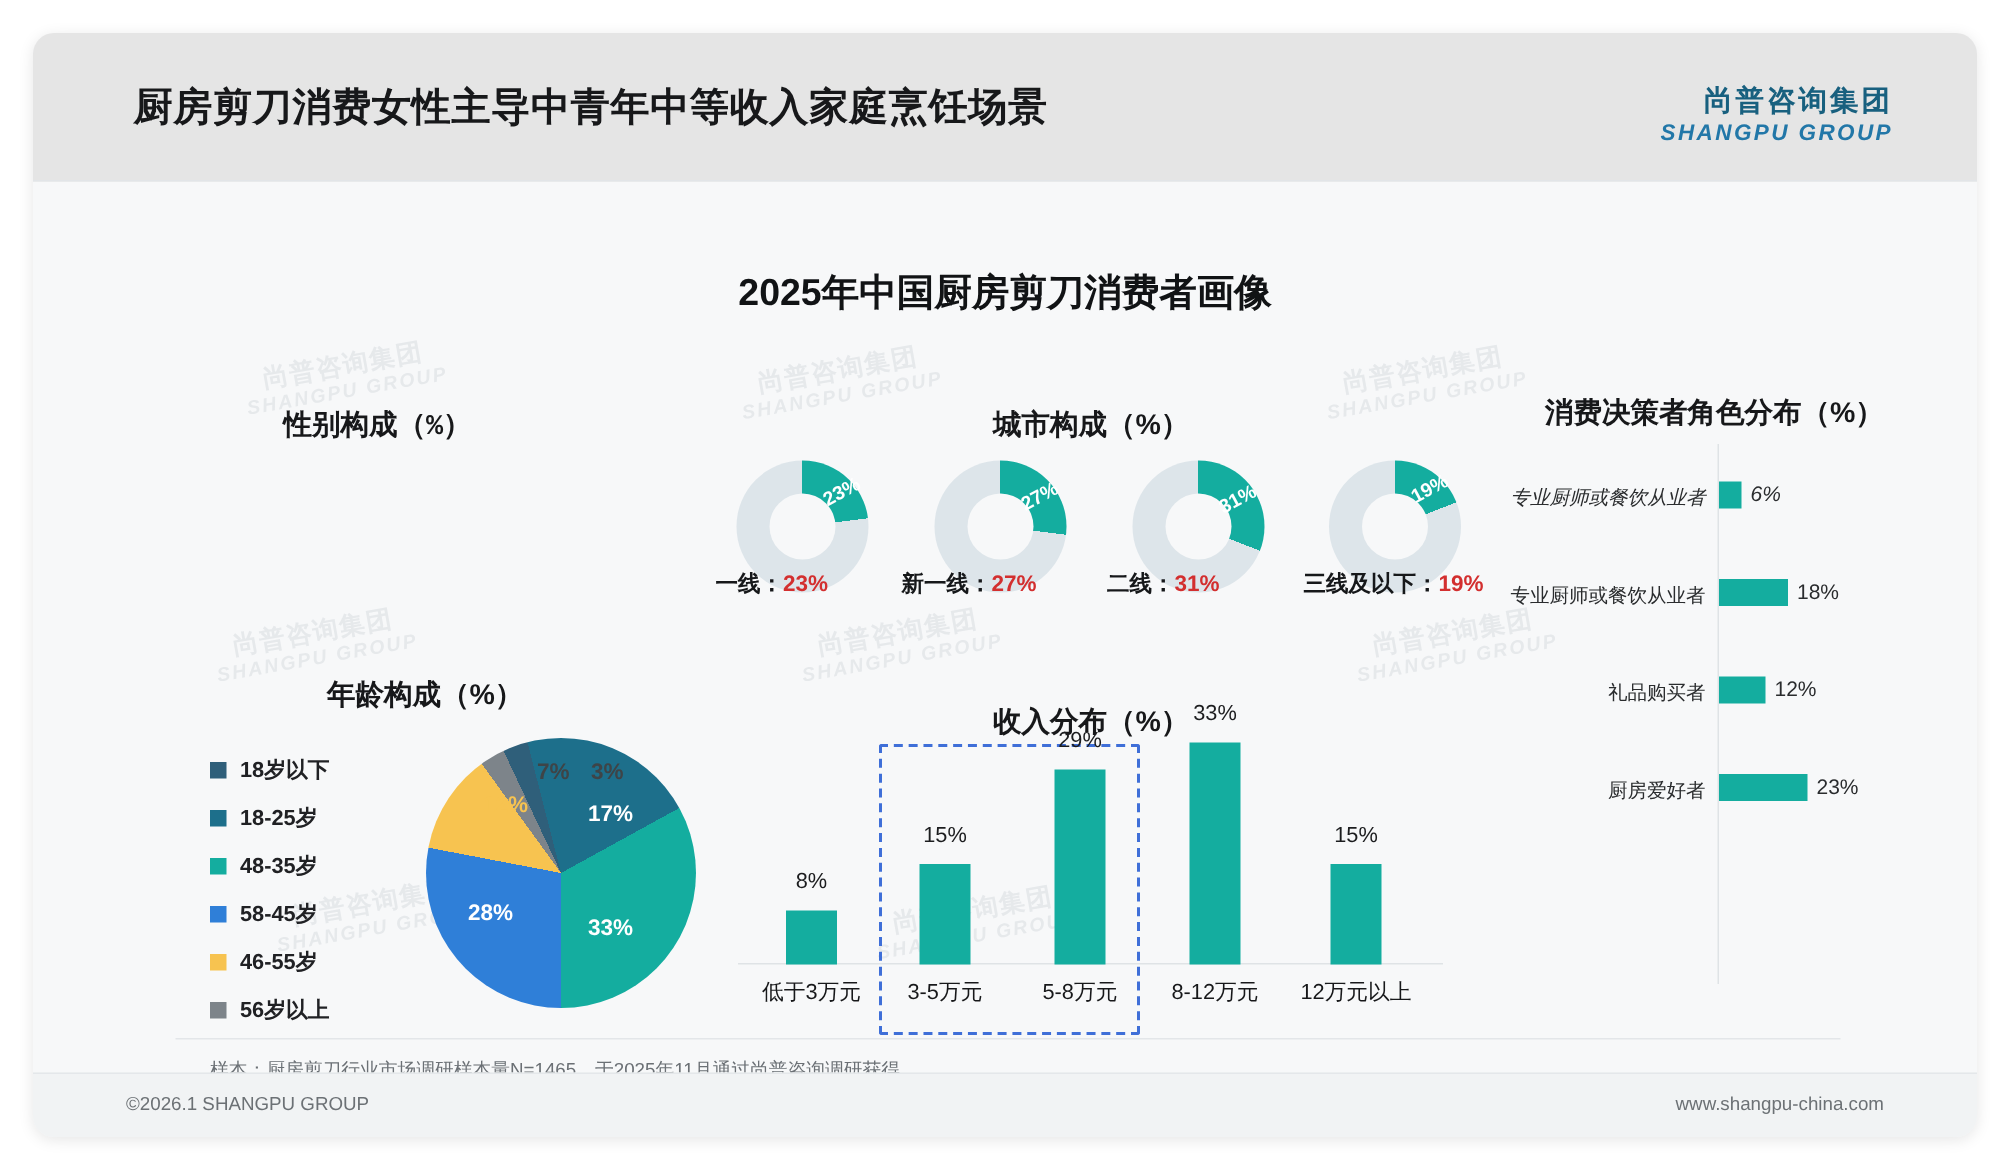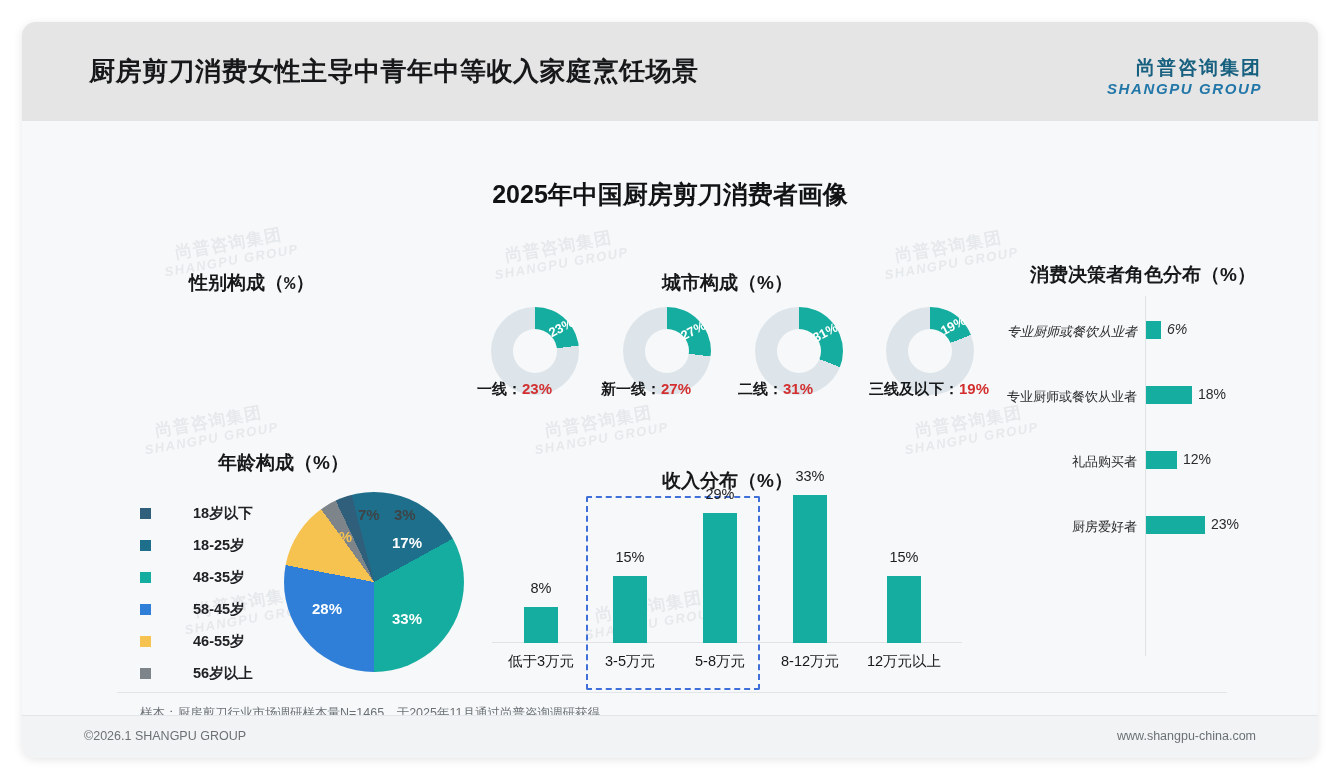--- a/index.html
+++ b/index.html
@@ -118,21 +118,21 @@
     position: absolute;
     font-size: 15px;
     font-weight: bold;
     color: #1c1d1f;
     white-space: nowrap;
   }
   
   .age-legend { position: absolute; left: 118px; top: 482px; }
   .age-legend .row {
     display: flex; align-items: center; margin-bottom: 13px;
-    font-size: 14.5px; color: #202124; font-weight: bold; gap: 33px;
+    font-size: 14.5px; color: #202124; font-weight: bold;
   }
   .age-legend .sw { width: 11px; height: 11px; margin-right: 9px; display: inline-block; }
   .pie-wrap { position: absolute; left: 262px; top: 470px; width: 180px; height: 180px; }
   .pie-label {
     position: absolute; font-size: 15px; font-weight: bold; color: #fff;
     white-space: nowrap;
   }
   
   .city-block { position: absolute; left: 455px; top: 240px; width: 540px; }
   .donut { position: absolute; width: 88px; height: 88px; }

